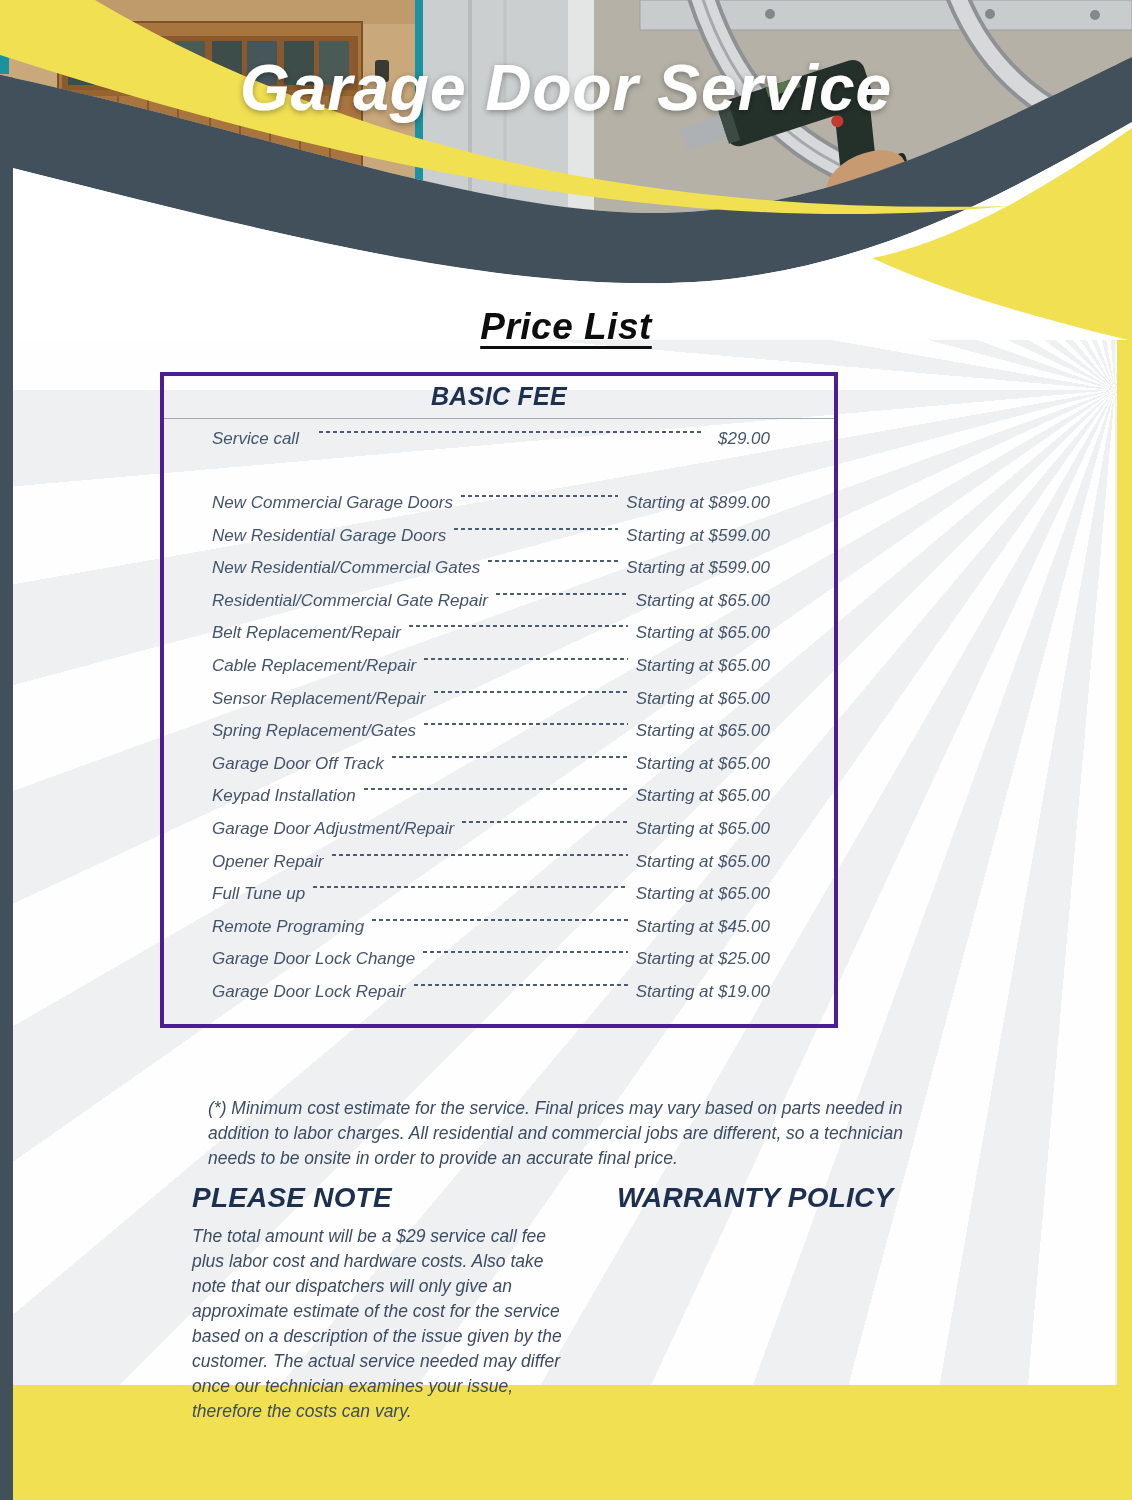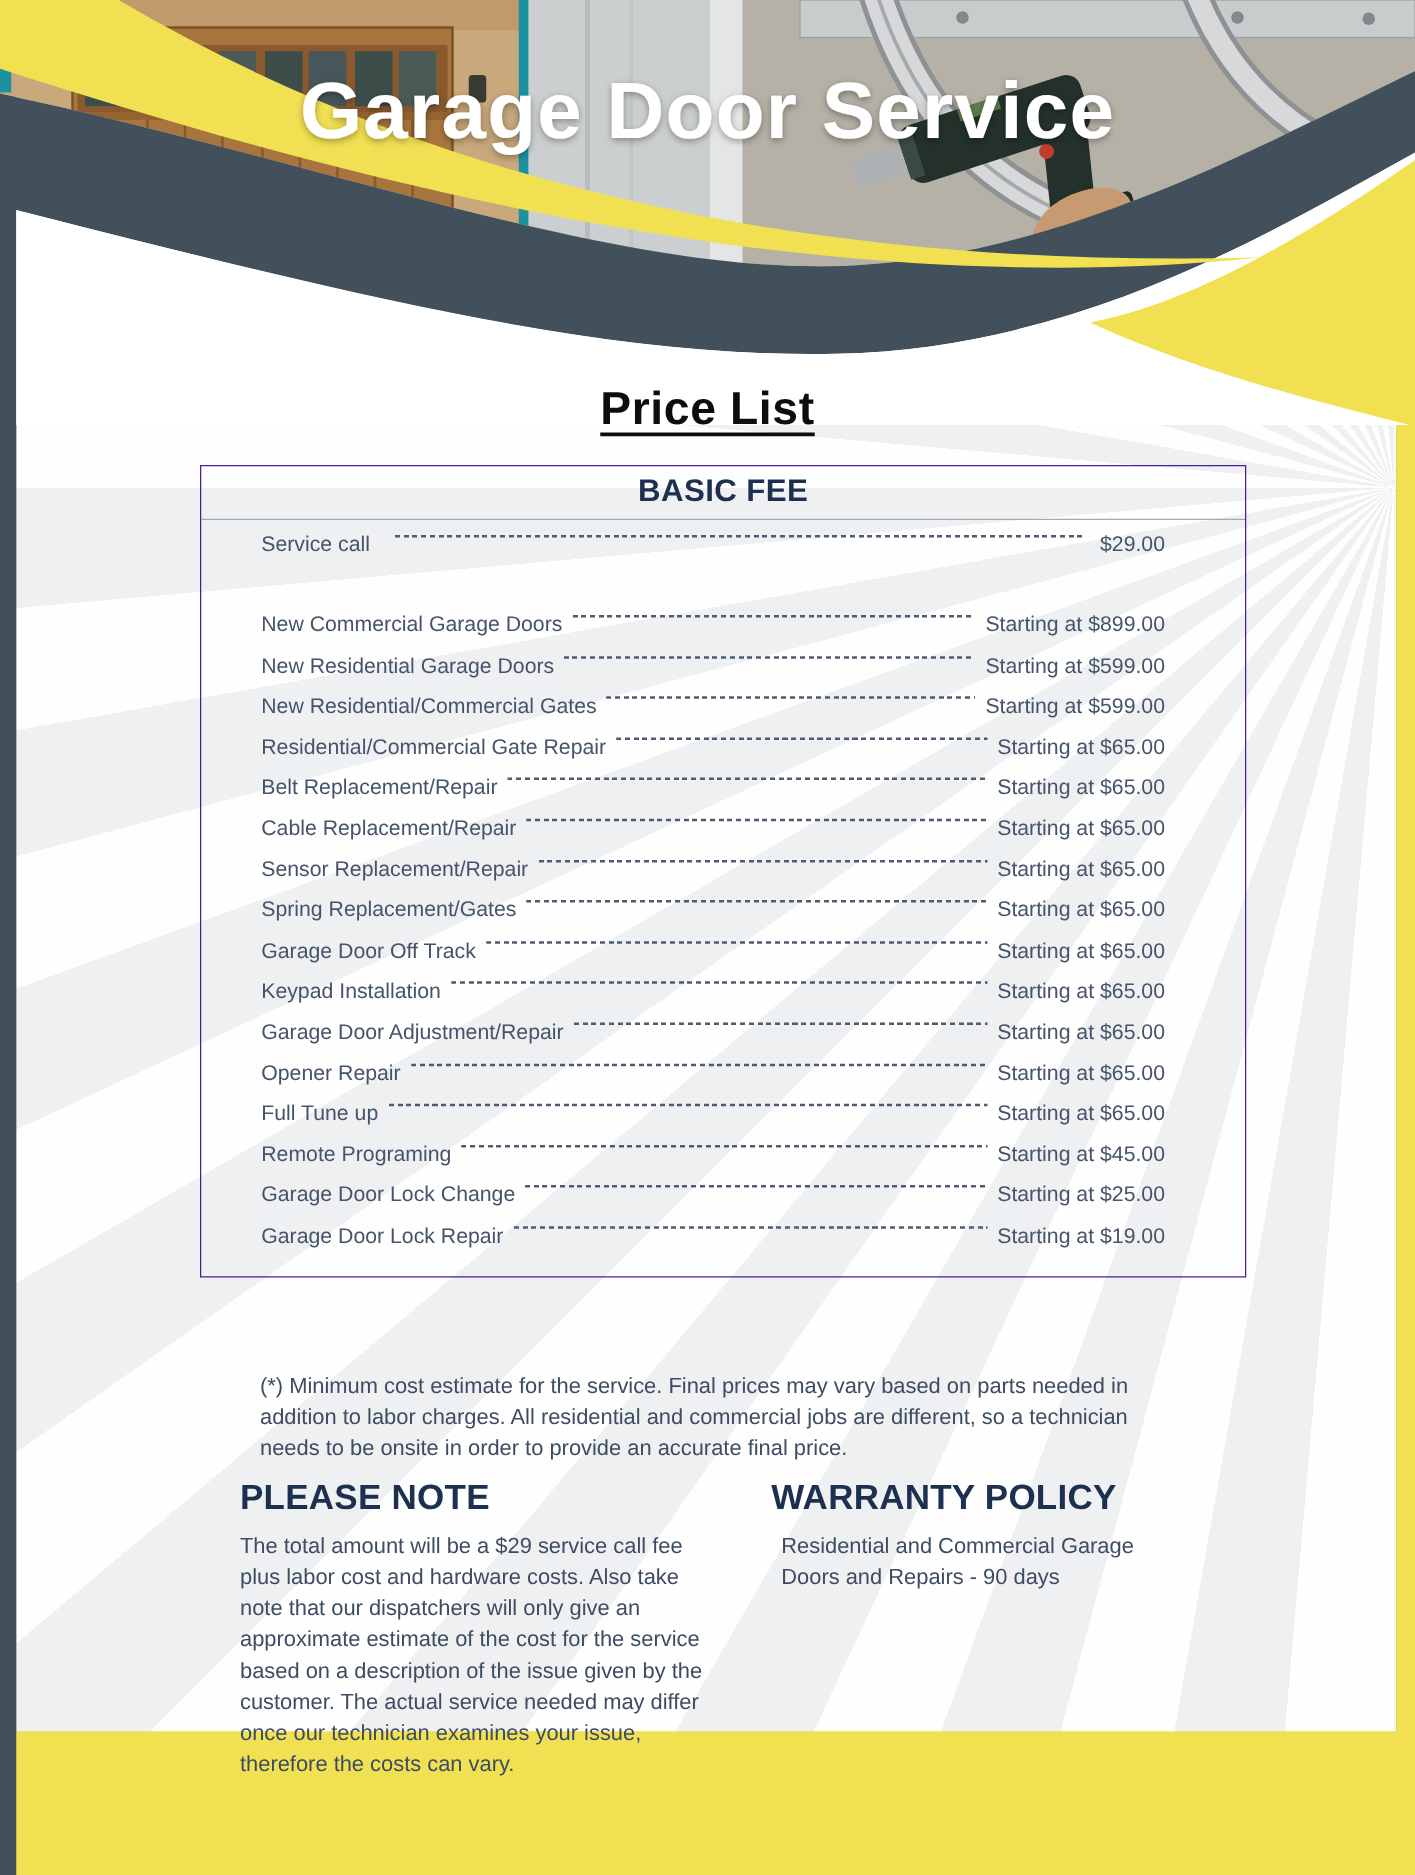--- a/index.html
+++ b/index.html
@@ -1,19 +1,20 @@
 <!DOCTYPE html>
 <html><head>
 <meta charset="utf-8">
 <style>
   html,body{margin:0;padding:0;background:#d8d8d8;}
   .page{
     position:relative;width:1132px;height:1500px;margin:0 auto;
-    background:#a3a3a3;overflow:hidden;
+    background:#84cc16;overflow:hidden;
     font-family:"Liberation Sans",sans-serif;
+    font-style:italic;
   }
   
   .left-strip{position:absolute;z-index:2;left:0;top:0;bottom:0;width:13px;background:#41505a;}
   .right-strip{position:absolute;z-index:2;right:0;top:320px;bottom:0;width:15px;background:#f1e052;}
   .footer-band{position:absolute;z-index:1;left:0;right:0;top:1385px;bottom:0;background:#f1e052;}
   
   .content-bg{
     position:absolute;z-index:1;left:13px;top:0;width:1104px;height:1443px;
     border-radius:0 0 60px 60px;
     background-color:#fdfdfe;
@@ -23,22 +24,22 @@
   
   .header-svg{position:absolute;z-index:3;left:0;top:0;width:1132px;height:340px;display:block;}
   
   .main{position:absolute;z-index:4;left:0;top:0;width:1132px;height:1500px;pointer-events:none;}
   .price-title{
     position:absolute;left:0;top:306px;width:1132px;text-align:center;
     font-size:37px;font-weight:bold;color:#0d0d0d;letter-spacing:0.5px;
     text-decoration:underline;text-decoration-thickness:3px;text-underline-offset:7px;
   }
   .price-table{
-    position:absolute;left:160px;top:372px;width:837px;
-    border:1px solid #4c1d95;box-sizing:border-box;
+    position:absolute;left:160px;top:372px;width:678px;
+    border:4px solid #4c1d95;box-sizing:border-box;
   }
   .section-heading{
     text-align:center;font-size:25px;font-weight:bold;color:#1d3050;
     padding:6px 0 7px 0;border-bottom:1px solid #a3aab4;letter-spacing:0.3px;
   }
   .section + .section .section-heading{border-top:1px solid #a3aab4;}
   .section-body{padding:8px 64px 9px 48px;color:#45546a;}
   .fee-row{display:flex;align-items:flex-start;height:32.6px;font-size:17px;}
   .section-body.basic{padding:10px 64px 10px 48px;}
   .section-body.basic .fee-row{height:46px;}
@@ -262,18 +263,17 @@
 
     <div class="footnote">(*) Minimum cost estimate for the service. Final prices may vary based on parts needed in addition to labor charges. All residential and commercial jobs are different, so a technician needs to be onsite in order to provide an accurate final price.</div>
 
     <div class="columns">
       <div class="col-note">
         <div class="col-heading">PLEASE NOTE</div>
         <div class="col-body">The total amount will be a $29 service call fee plus labor cost and hardware costs. Also take note that our dispatchers will only give an approximate estimate of the cost for the service based on a description of the issue given by the customer. The actual service needed may differ once our technician examines your issue, therefore the costs can vary.</div>
       </div>
       <div class="col-warranty">
         <div class="col-heading">WARRANTY POLICY</div>
-        <div class="col-body">Residential and Commercial Garage Doors and Repairs - 90 days</div>
       </div>
     </div>
   </div>
 
 </div>
 
 </body></html>

